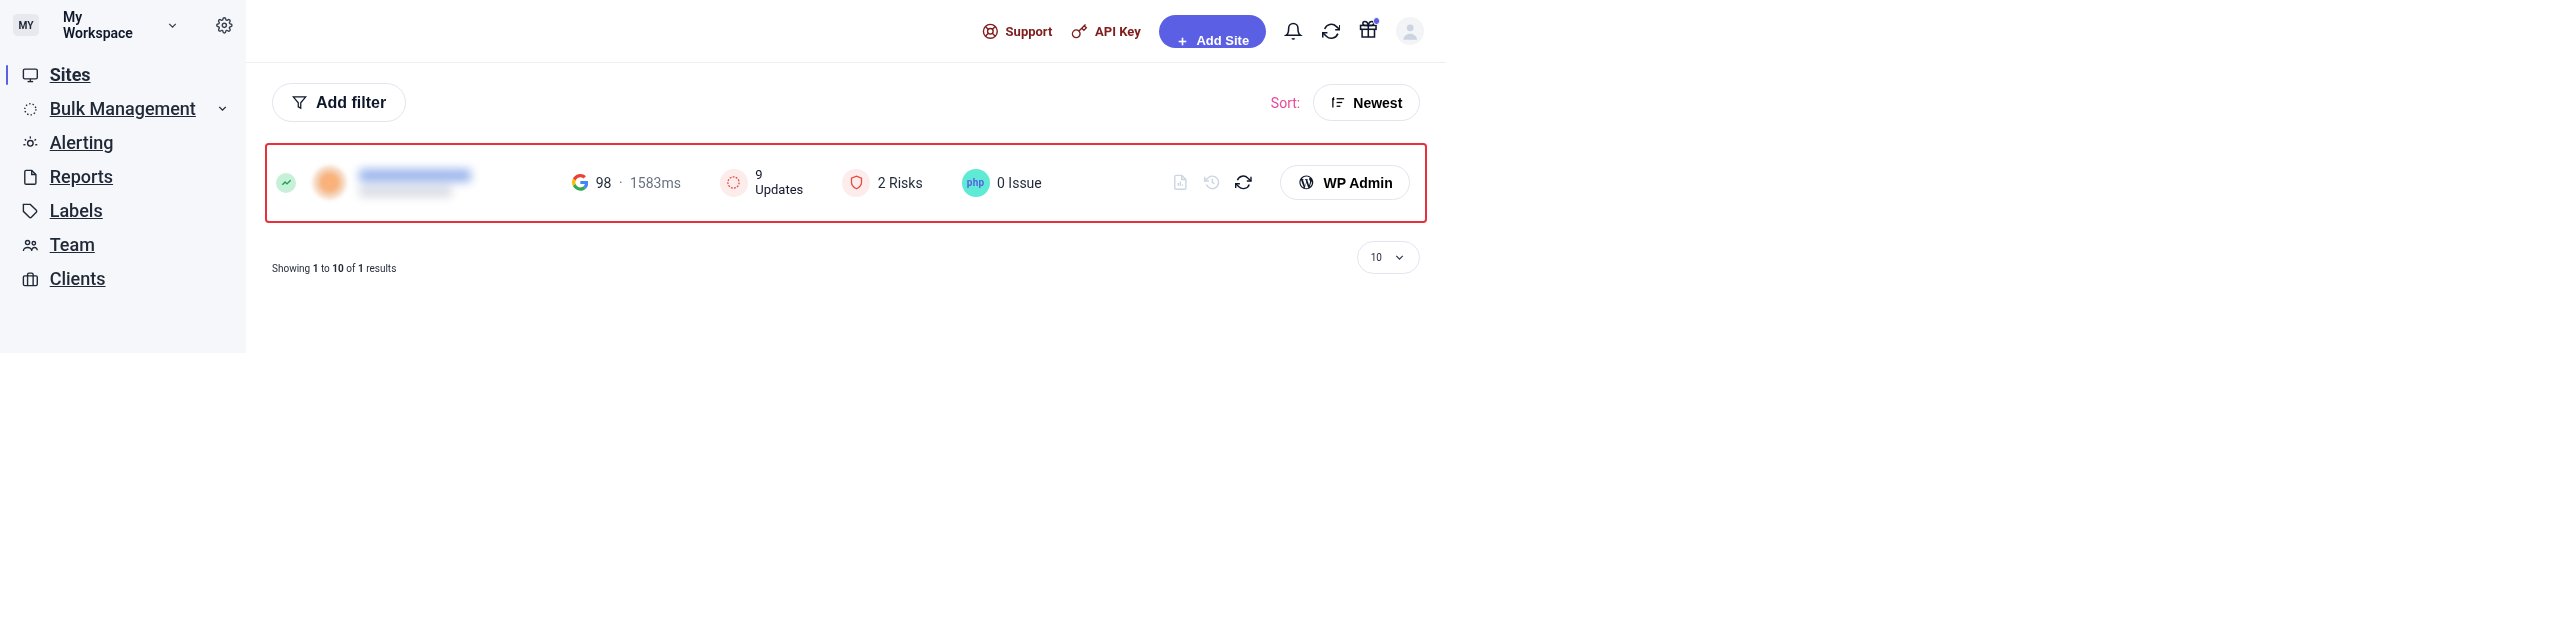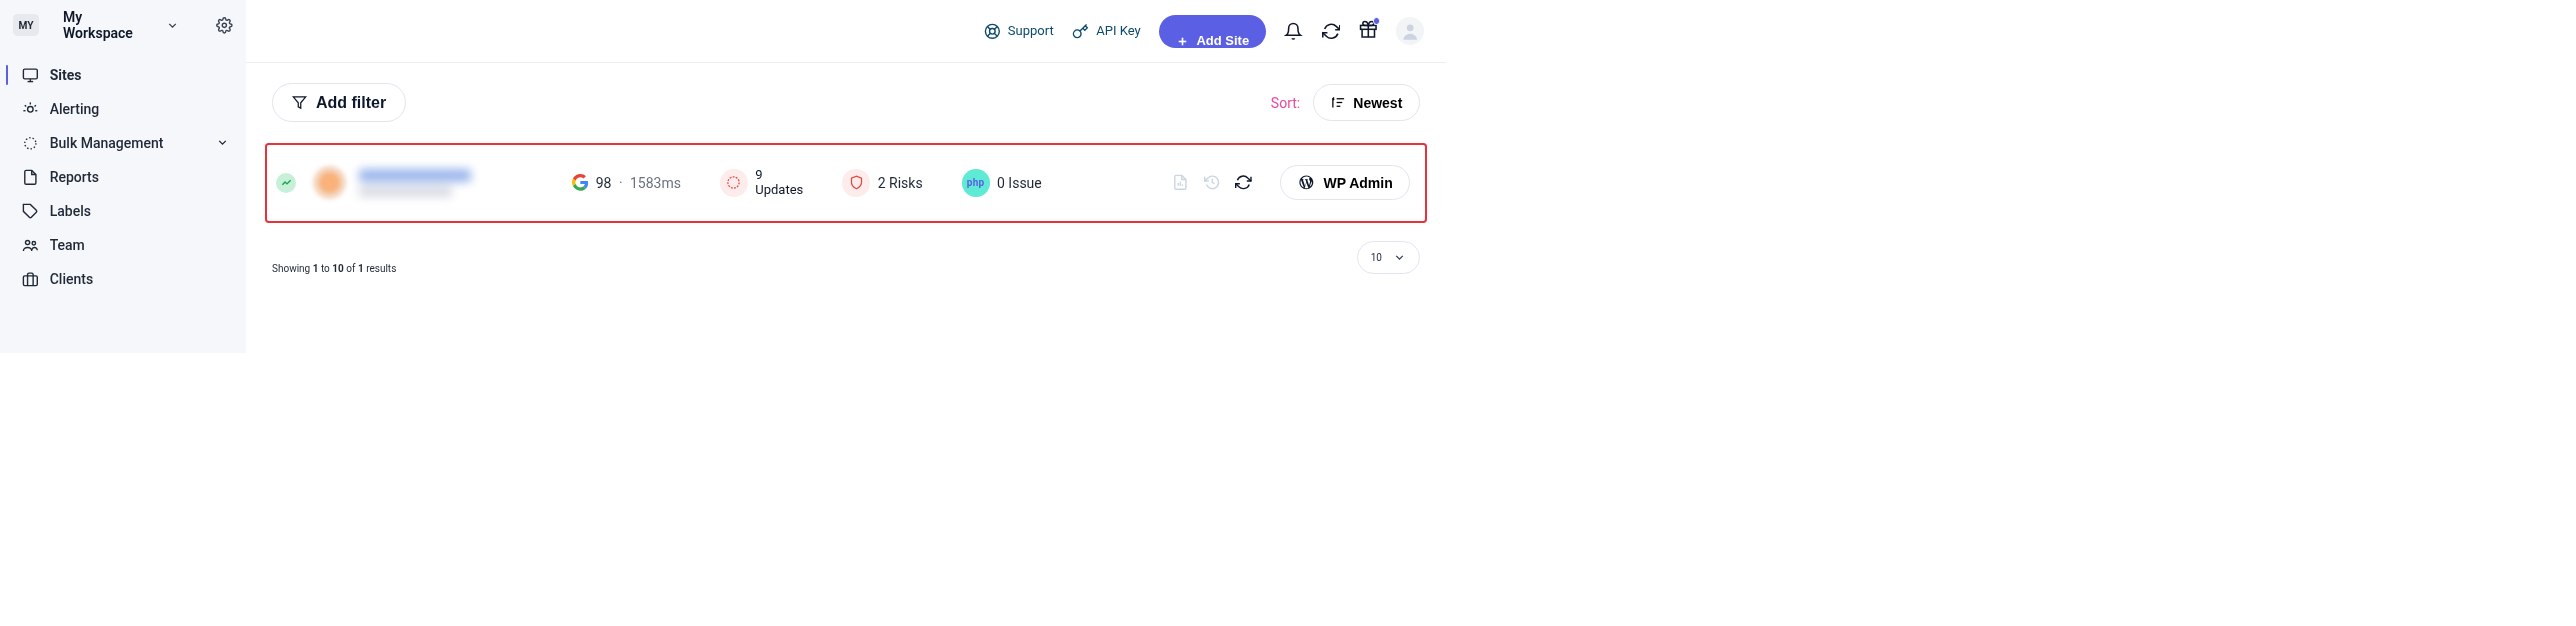--- a/index.html
+++ b/index.html
@@ -6,30 +6,30 @@
   body { font-family: -apple-system, BlinkMacSystemFont, "Segoe UI", Roboto, sans-serif; font-size: 13px; color: #0f172a; background: #fff; }
   .app { display: flex; width: 1446px; height: 353px; }
   
   .sidebar { width: 246px; background: #f6f7fa; display: flex; flex-direction: column; padding: 9.3px 0; }
   .ws-row { display: flex; align-items: center; gap: 24px; padding: 0 13px 11px 13px; }
   .ws-badge { background: #e8e9ee; color: #1f2937; border-radius: 4.6px; width: 26px; height: 22px; display: flex; align-items: center; justify-content: center; font-weight: 700; font-size: 10.2px; }
   .ws-name { font-weight: 600; font-size: 14px; flex: 1; }
   .chev, .gear { color: #374151; }
   .nav { display: flex; flex-direction: column; padding-top: 5.6px; }
   .nav-item { display: flex; align-items: center; gap: 11px; height: 34px; padding: 0 16.7px 0 22px; color: #1f2937; cursor: pointer; position: relative; }
-  .nav-item .lbl { font-size: 14px; font-weight: 500; }
+  .nav-item .lbl { font-size: 18px; font-weight: 500; text-decoration: underline; }
   .nav-item.active { font-weight: 700; }
   .nav-item.active .lbl { font-weight: 700; }
   .nav-item.active::before { content: ""; position: absolute; left: 5.6px; top: 7.4px; bottom: 7.4px; width: 2.8px; background: #5b5fe3; border-radius: 1.9px; }
   .nav-item .right-chev { margin-left: auto; color: #1f2937; }
   .icon { display: inline-flex; align-items: center; justify-content: center; }
   
   .main { flex: 1; display: flex; flex-direction: column; background: #fff; }
   .topbar { height: 63px; border-bottom: 0.9px solid #eceef3; display: flex; align-items: center; justify-content: flex-end; gap: 18.6px; padding: 0 22px; }
-  .tb-link { display: inline-flex; gap: 7.4px; font-weight: 400; color: #0c4a6e; cursor: pointer; }
+  .tb-link { display: inline-flex; align-items: center; gap: 7.4px; font-weight: 700; color: #7f1d1d; cursor: pointer; }
   .add-site-btn { background: #5b5fe3; color: #fff; border: none; border-radius: 928px; height: 33px; padding: 0 16.7px; display: inline-flex; align-items: flex-end; gap: 7.4px; font-weight: 700; font-size: 13px; cursor: pointer; }
   .tb-icon { color: #0f172a; cursor: pointer; }
   .gift-wrap { position: relative; }
   .gift-dot { position: absolute; top: -2.8px; right: -2.8px; width: 7.4px; height: 7.4px; background: #5b5fe3; border-radius: 50%; border: 1.9px solid #fff; }
   .avatar { width: 28px; height: 28px; background: #f3f4f6; border-radius: 50%; display: flex; align-items: center; justify-content: center; color: #cbd5e1; }
   
   .toolbar { display: flex; align-items: center; gap: 18.6px; padding: 20.4px 26px; }
   .search { flex: 0 0 381px; height: 41px; border: 0.9px solid #e2e5ee; border-radius: 928px; display: flex; align-items: center; padding: 0 16.7px; gap: 9.3px; }
   .search input { border: none; outline: none; flex: 1; font-size: 14px; color: #1f2937; background: transparent; }
   .search input::placeholder { color: #9aa1af; }
@@ -89,43 +89,43 @@
             <svg width="16.7" height="16.7" viewBox="0 0 24 24" fill="none" stroke="currentColor" stroke-width="2">
               <rect x="2" y="3" width="20" height="14" rx="2"></rect>
               <line x1="8" y1="21" x2="16" y2="21"></line>
               <line x1="12" y1="17" x2="12" y2="21"></line>
             </svg>
           </span>
         <span class="lbl">Sites</span>
       </div>
       <div class="nav-item">
         <span class="icon">
+            <svg width="16.7" height="16.7" viewBox="0 0 24 24" stroke="currentColor" stroke-width="2" fill="none" stroke-dasharray="2 3">
+              <circle cx="12" cy="12" r="8"></circle>
+            </svg>
+          </span>
+        <span class="lbl">Bulk Management</span>
+        <span class="icon right-chev">
+            <svg width="13" height="13" viewBox="0 0 24 24" fill="none" stroke="currentColor" stroke-width="2.5">
+              <polyline points="6 9 12 15 18 9"></polyline>
+            </svg>
+          </span>
+      </div>
+      <div class="nav-item">
+        <span class="icon">
             <svg width="16.7" height="16.7" viewBox="0 0 24 24" fill="none" stroke="currentColor" stroke-width="2">
               <circle cx="12" cy="12" r="4"></circle>
               <line x1="12" y1="2" x2="12" y2="5"></line>
               <line x1="4" y1="6" x2="6" y2="8"></line>
               <line x1="20" y1="6" x2="18" y2="8"></line>
               <line x1="2" y1="14" x2="5" y2="14"></line>
               <line x1="22" y1="14" x2="19" y2="14"></line>
             </svg>
           </span>
         <span class="lbl">Alerting</span>
-      </div>
-      <div class="nav-item">
-        <span class="icon">
-            <svg width="16.7" height="16.7" viewBox="0 0 24 24" stroke="currentColor" stroke-width="2" fill="none" stroke-dasharray="2 3">
-              <circle cx="12" cy="12" r="8"></circle>
-            </svg>
-          </span>
-        <span class="lbl">Bulk Management</span>
-        <span class="icon right-chev">
-            <svg width="13" height="13" viewBox="0 0 24 24" fill="none" stroke="currentColor" stroke-width="2.5">
-              <polyline points="6 9 12 15 18 9"></polyline>
-            </svg>
-          </span>
       </div>
       <div class="nav-item">
         <span class="icon">
             <svg width="16.7" height="16.7" viewBox="0 0 24 24" fill="none" stroke="currentColor" stroke-width="2">
               <path d="M14 2H6a2 2 0 0 0-2 2v16a2 2 0 0 0 2 2h12a2 2 0 0 0 2-2V8z"></path>
               <polyline points="14 2 14 8 20 8"></polyline>
             </svg>
           </span>
         <span class="lbl">Reports</span>
       </div>

